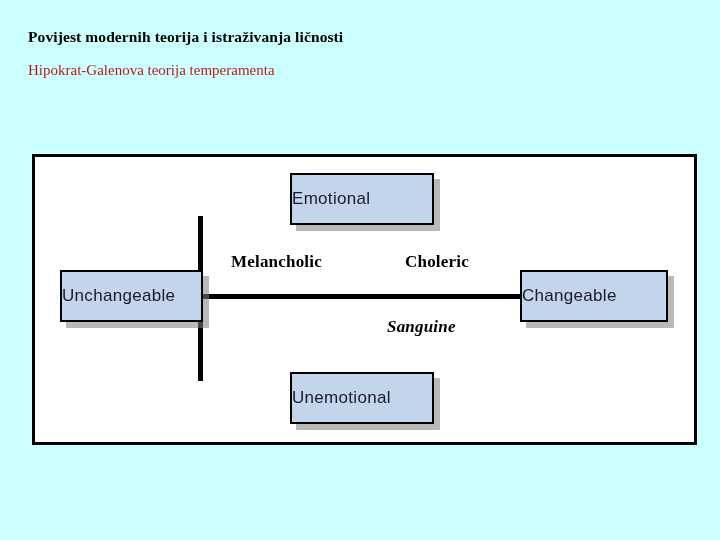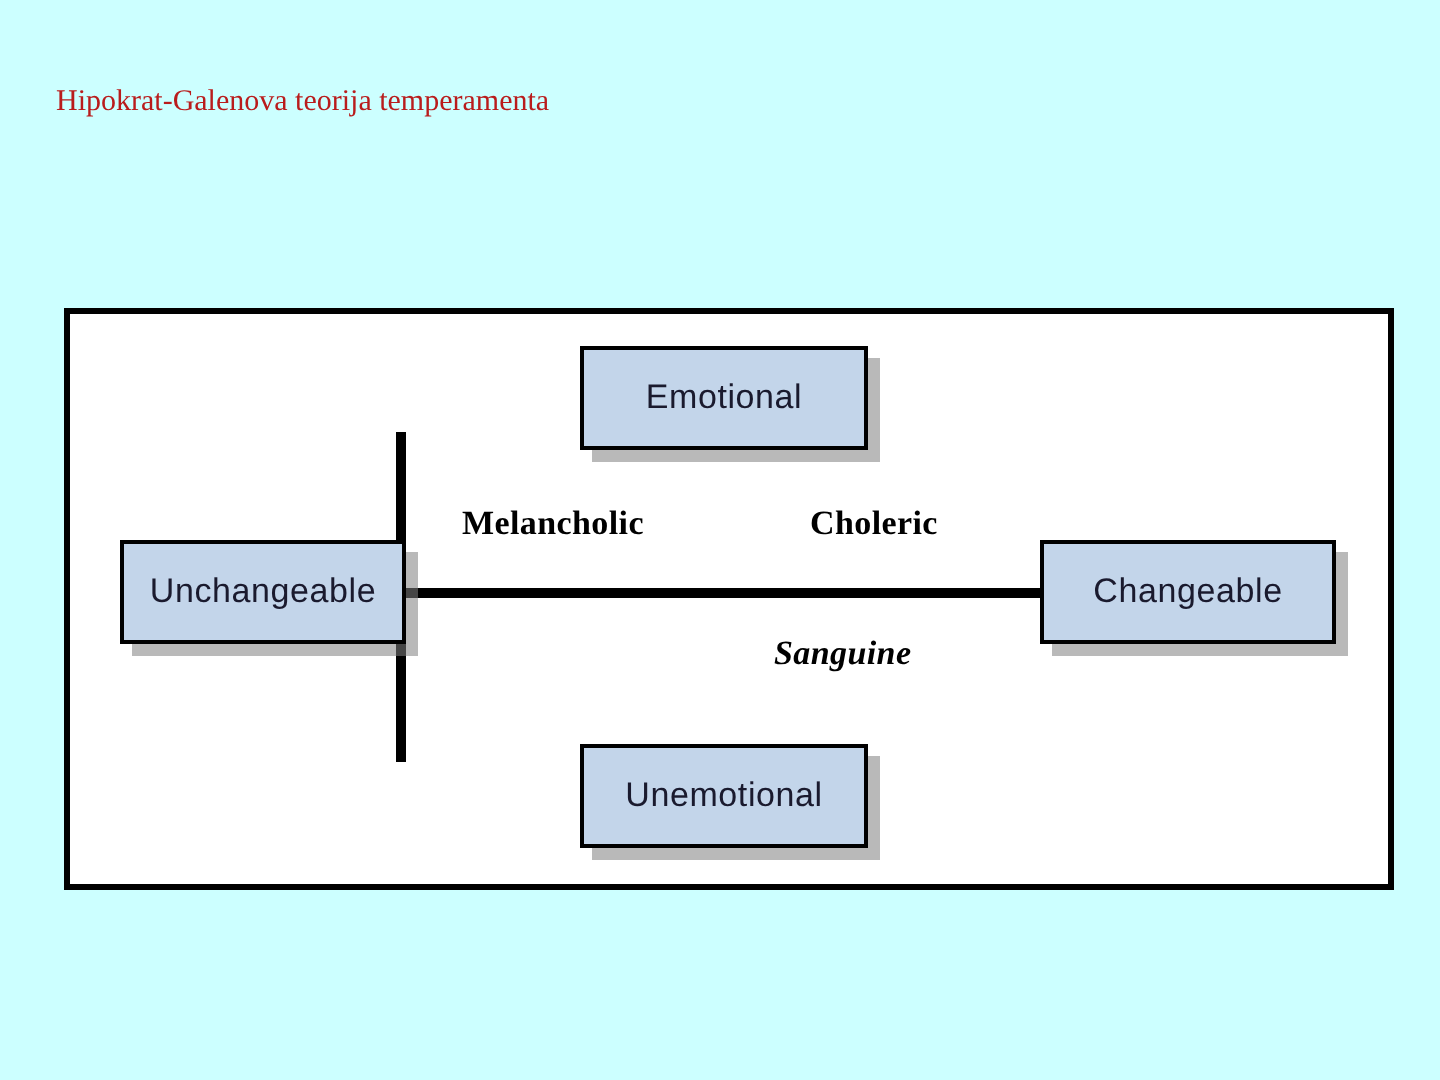--- a/index.html
+++ b/index.html
@@ -82,21 +82,20 @@
 
   
   .node-box {
     position: absolute;
     background: #c3d5ea;
     border: 2px solid #000000;
     box-sizing: border-box;
     box-shadow: 6px 6px 0 0 rgba(128,128,128,0.55);
     display: flex;
     align-items: center;
-    justify-content: center;
   }
   .node-label {
     font-family: "Liberation Sans", sans-serif;
     font-size: 17px;
     font-weight: normal;
     color: #1a1a2e;
     letter-spacing: 0.3px;
     white-space: nowrap;
   }
 
@@ -150,20 +149,21 @@
   #quadrant-sanguine {
     left: 352px;
     top: 160px;
     font-style: italic;
   }
 </style>
 </head>
 <body>
 
 <div id="slide-heading-block">
+  <div id="slide-title">Povijest modernih teorija i istraživanja ličnosti</div>
   <div id="slide-subtitle">Hipokrat-Galenova teorija temperamenta</div>
 </div>
 
 <div id="diagram-frame">
   <div id="diagram-canvas">
 
     <div class="axis-line" id="axis-vertical"></div>
     <div class="axis-line" id="axis-horizontal"></div>
 
     <div class="node-box" id="node-emotional">

